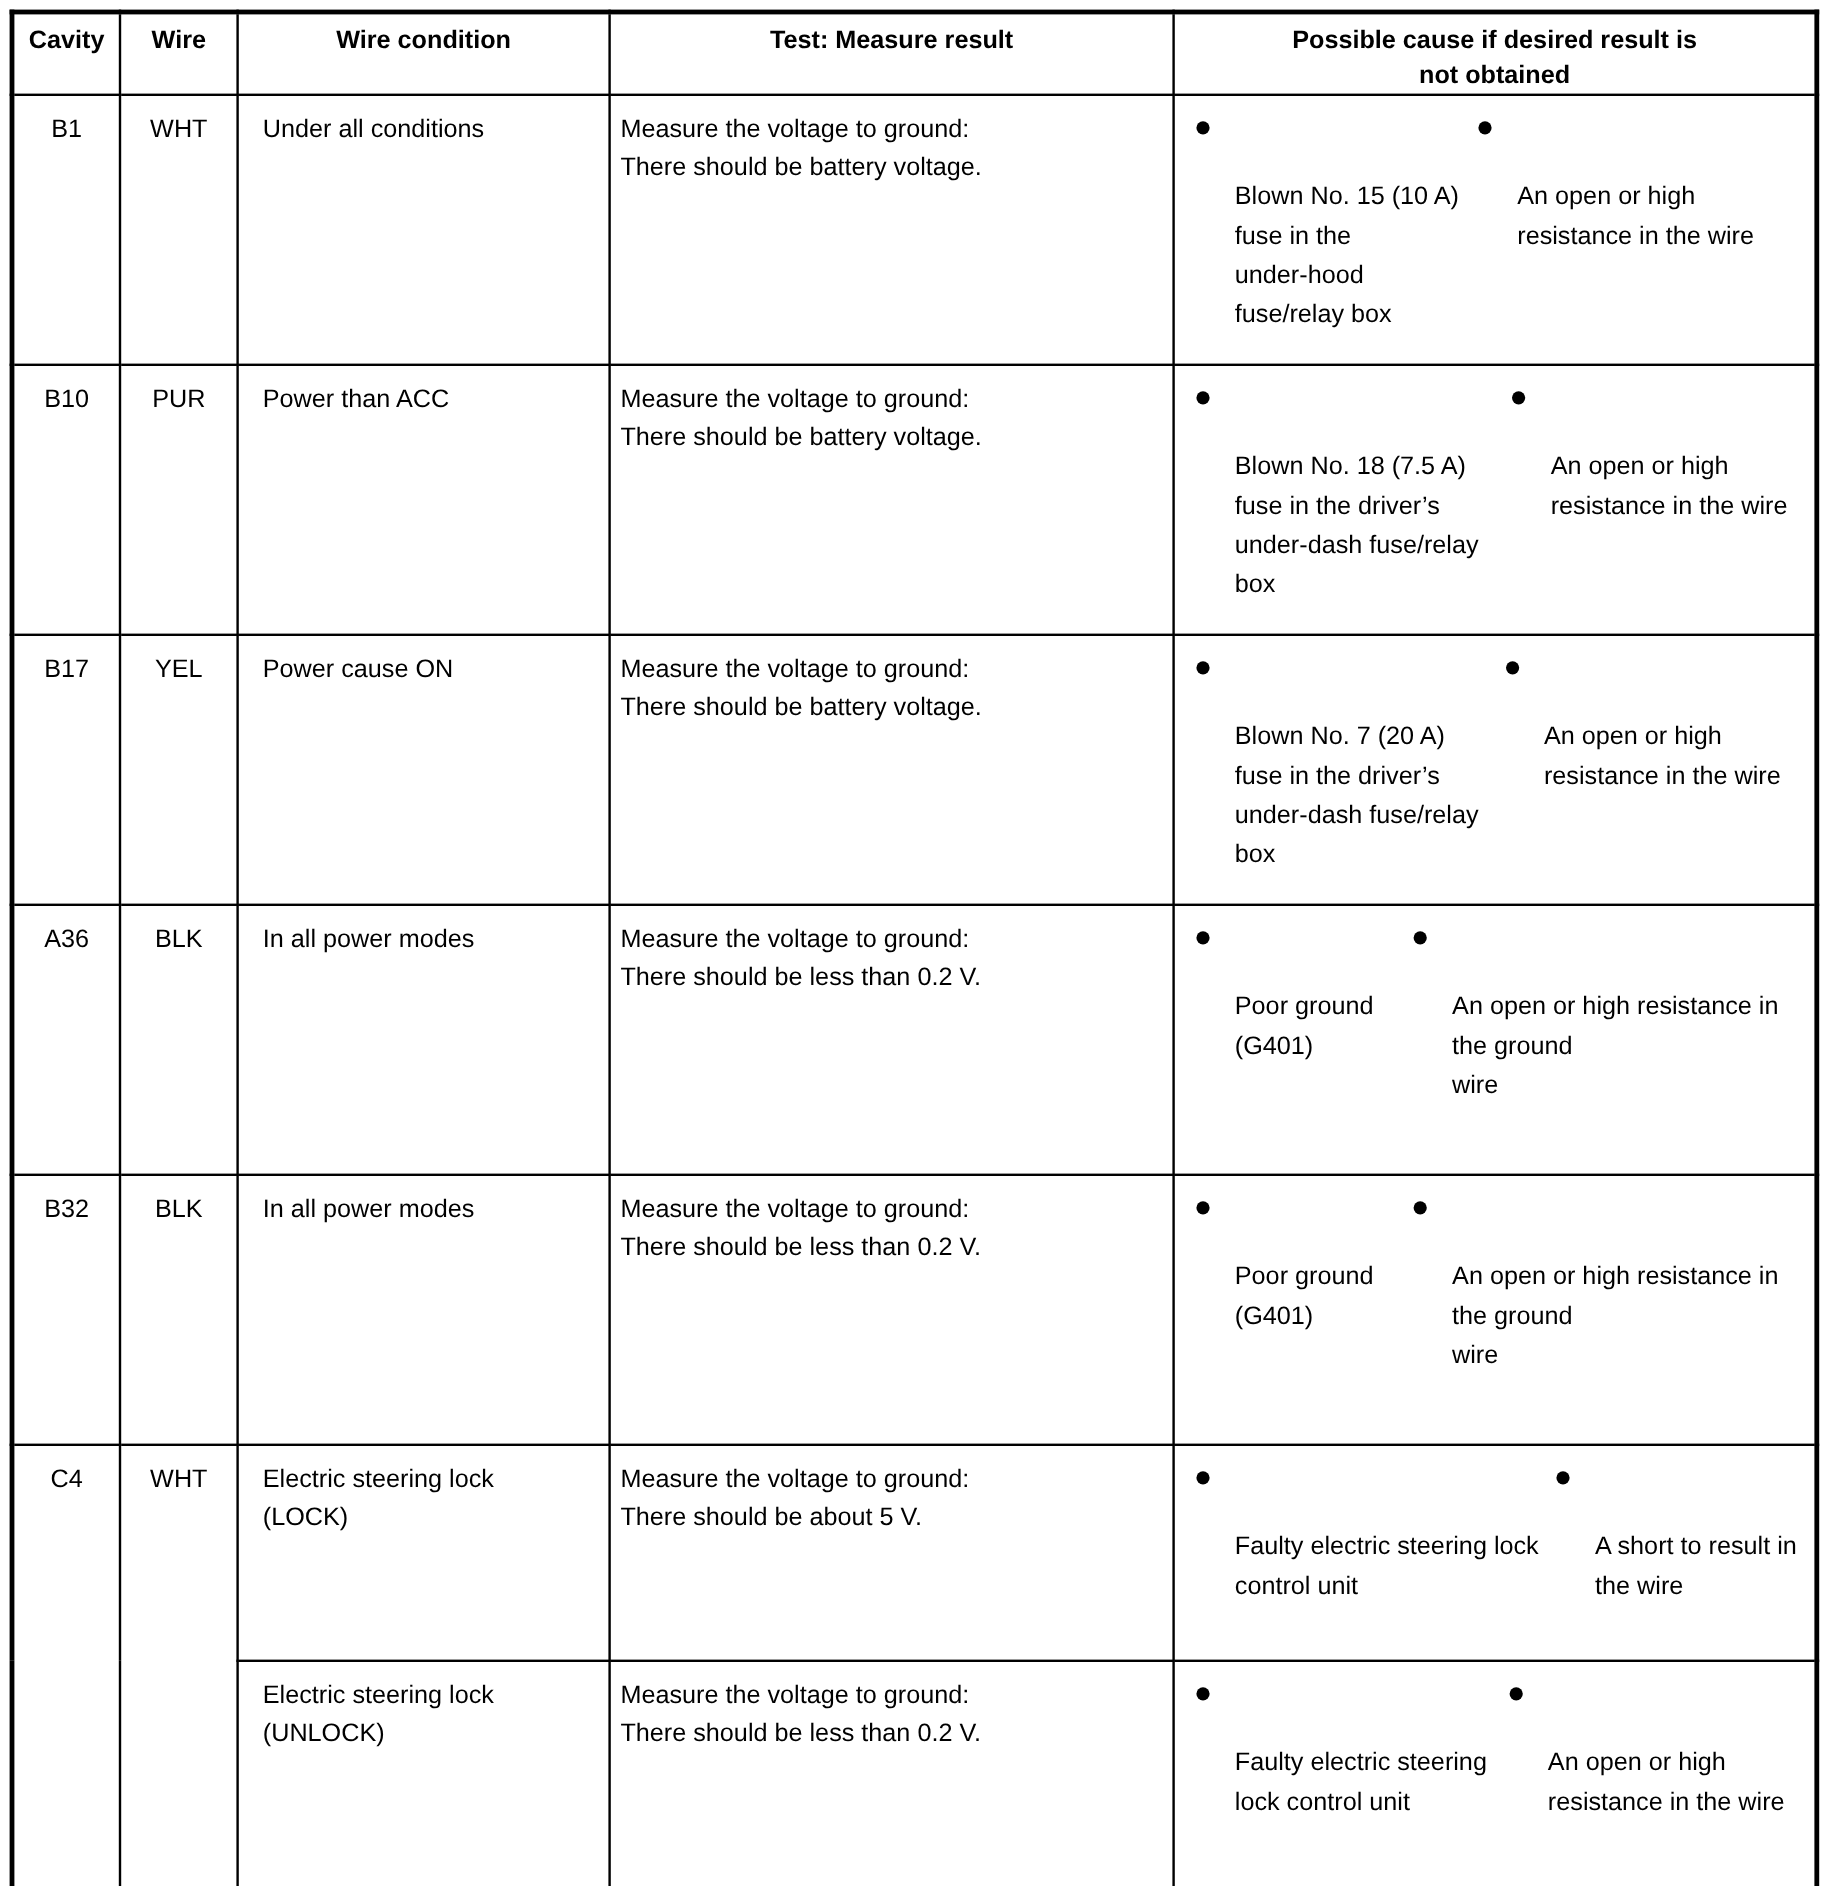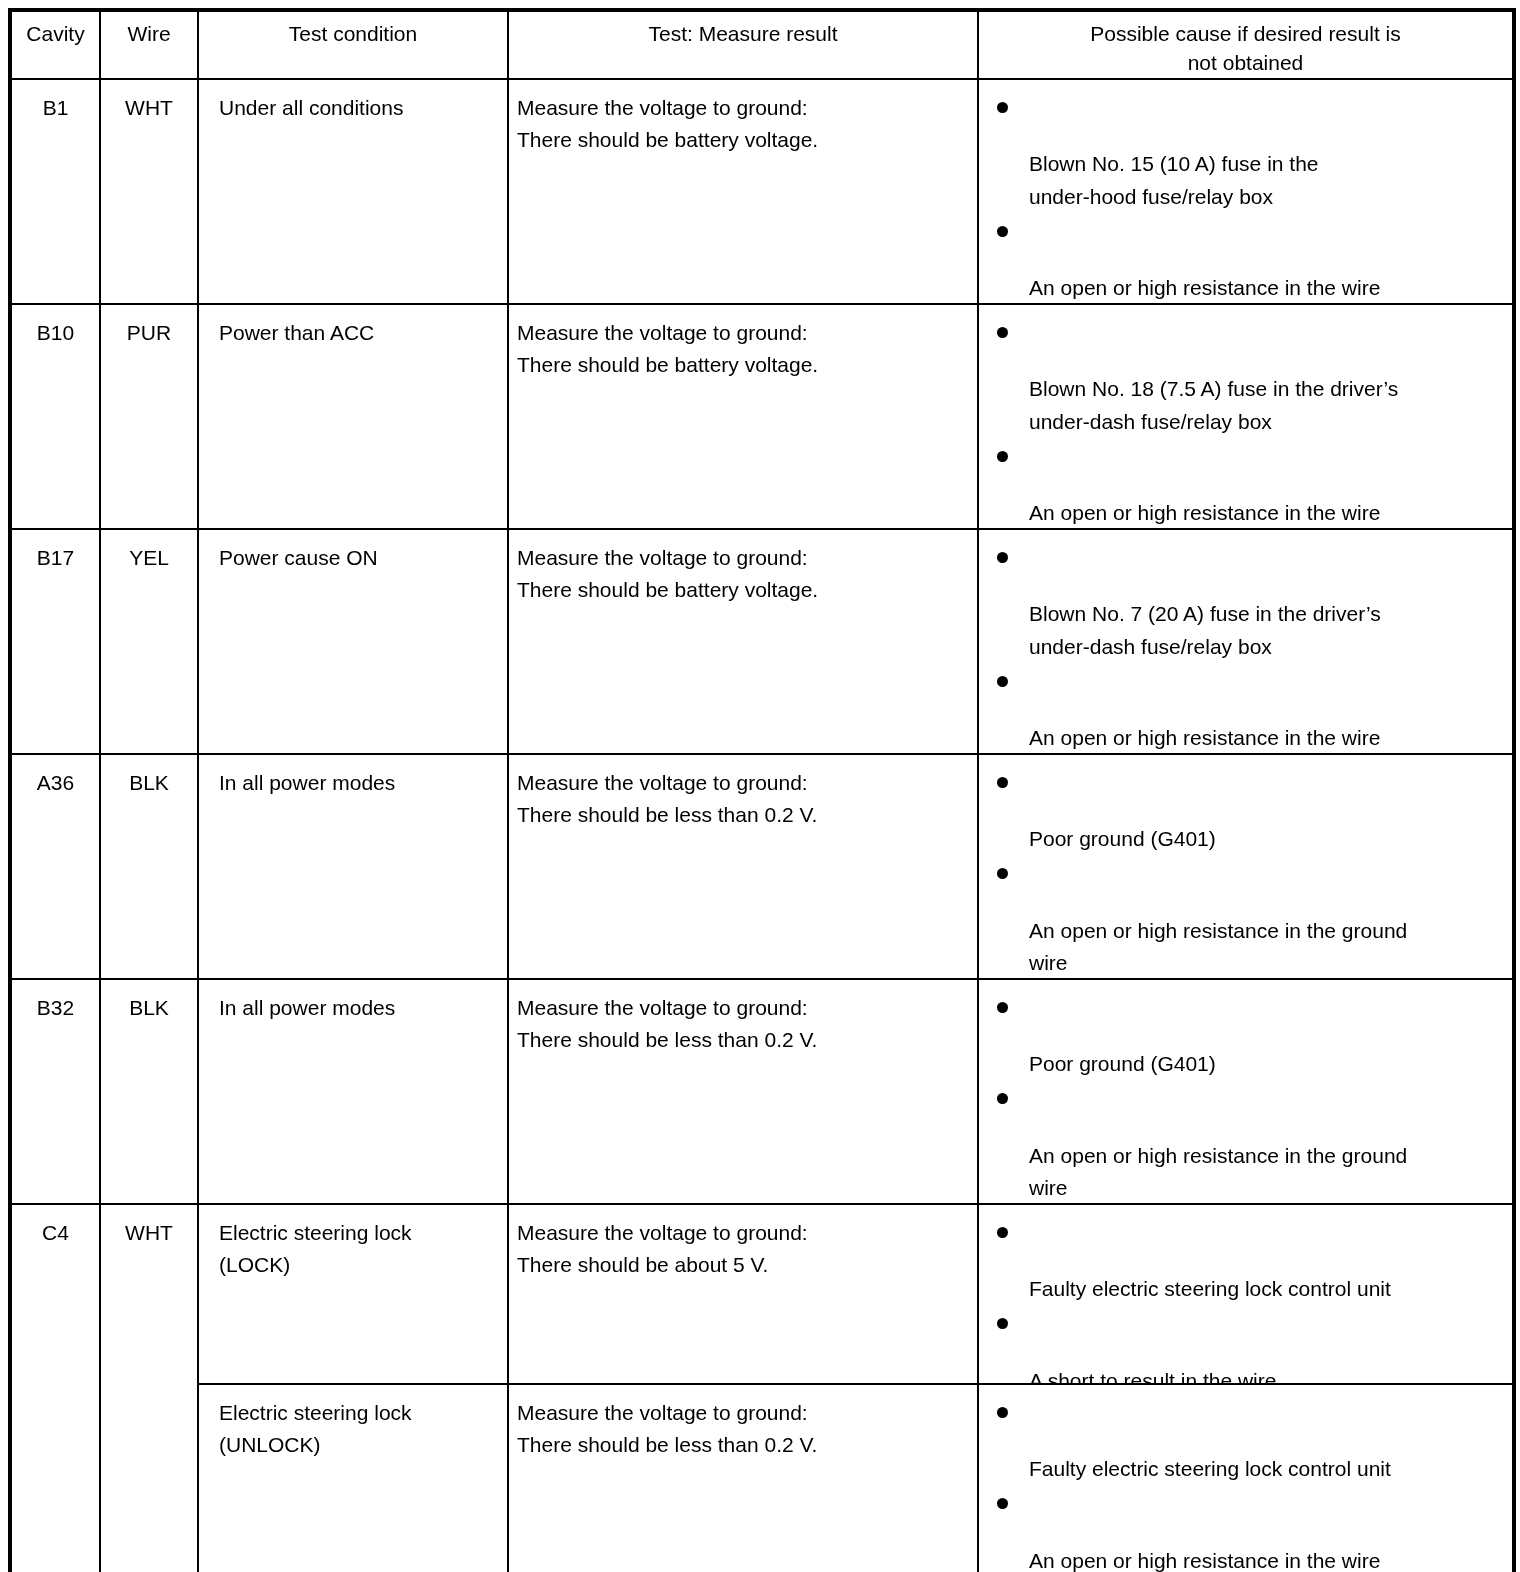--- a/index.html
+++ b/index.html
@@ -22,21 +22,21 @@
   }
   th, td {
     border: 2px solid #000;
     vertical-align: top;
     font-size: 21px;
     line-height: 1.55;
     padding: 0;
     overflow: hidden;
   }
   th {
-    font-weight: normal;
+    font-weight: bold;
     text-align: center;
     padding-top: 8px;
     height: 64px;
     line-height: 1.38;
     white-space: pre-line;
   }
   tr.r-std > td { height: 225px; margin-top: 44px; }
   tr.r-lock > td { height: 180px; }
   tr.r-unlock > td { height: 190px; }
 
@@ -50,21 +50,21 @@
   }
   td.c-result {
     padding: 12px 6px 0 8px;
     white-space: pre-line;
   }
   td.c-causes {
     padding: 10px 8px 2px 10px;
   }
   .causes-wrap {
     display: flex;
-    flex-direction: column;
+    flex-direction: row;
     justify-content: space-between;
   }
   tr.r-std .causes-wrap { height: 208px; }
   tr.r-lock .causes-wrap { height: 163px; }
   tr.r-unlock .causes-wrap { height: 174px; }
 
   .bullet {
     display: inline-block;
     width: 11px;
     height: 11px;
@@ -88,21 +88,21 @@
       <col style="width:90px">
       <col style="width:98px">
       <col style="width:310px">
       <col style="width:470px">
       <col style="width:536px">
     </colgroup>
     <thead>
       <tr>
         <th>Cavity</th>
         <th>Wire</th>
-        <th>Test condition</th>
+        <th>Wire condition</th>
         <th>Test: Measure result</th>
         <th>Possible cause if desired result is
 not obtained</th>
       </tr>
     </thead>
     <tbody>
 
       <tr class="r-std">
         <td class="c-cavity">B1</td>
         <td class="c-wire">WHT</td>

